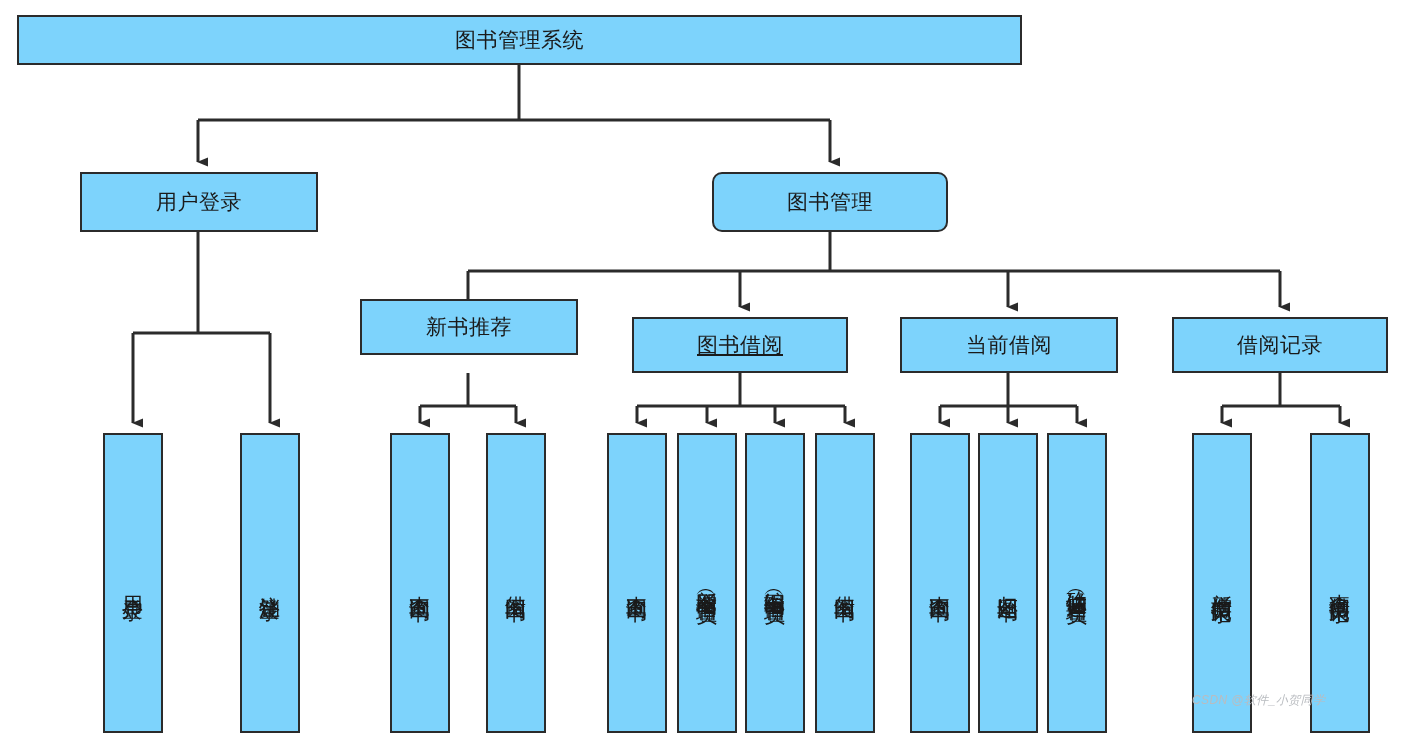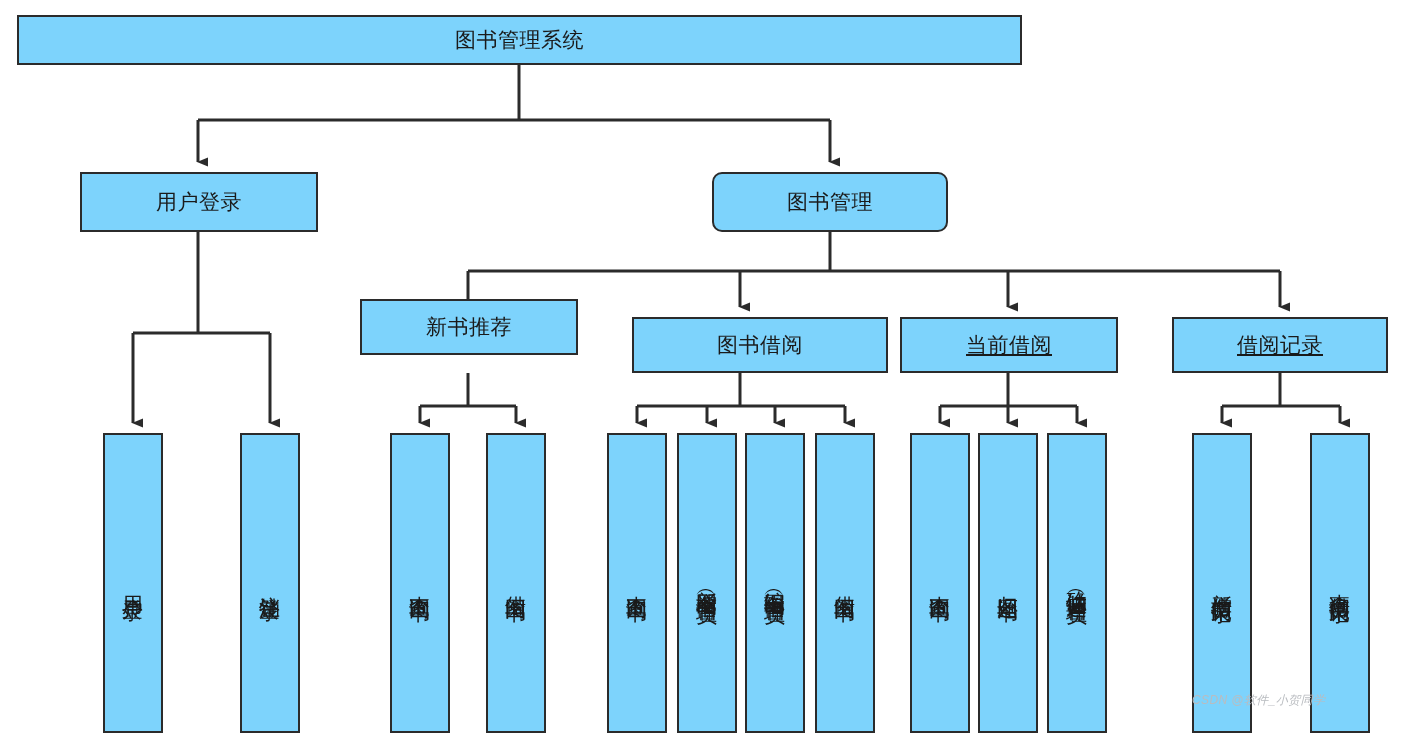--- a/index.html
+++ b/index.html
@@ -134,27 +134,27 @@
   <div class="node horiz" style="left:80px; top:172px; width:238px; height:60px;">
     <span class="node-label">用户登录</span>
   </div>
   <div class="node horiz" style="left:712px; top:172px; width:236px; height:60px;border-radius:10px;">
     <span class="node-label">图书管理</span>
   </div>
 
   <div class="node horiz" style="left:360px; top:299px; width:218px; height:56px;">
     <span class="node-label">新书推荐</span>
   </div>
-  <div class="node horiz" style="left:632px; top:317px; width:256px; height:56px;">
+  <div class="node horiz" style="left:632px; top:317px; width:216px; height:56px;text-decoration:underline;">
     <span class="node-label">图书借阅</span>
   </div>
-  <div class="node horiz" style="left:900px; top:317px; width:218px; height:56px;text-decoration:underline;">
+  <div class="node horiz" style="left:900px; top:317px; width:218px; height:56px;">
     <span class="node-label">当前借阅</span>
   </div>
-  <div class="node horiz" style="left:1172px; top:317px; width:216px; height:56px;text-decoration:underline;">
+  <div class="node horiz" style="left:1172px; top:317px; width:216px; height:56px;">
     <span class="node-label">借阅记录</span>
   </div>
 
   <div class="node vert" style="left:103px; top:433px; width:60px; height:300px;">
     <span class="node-label">用户登录</span>
   </div>
   <div class="node vert" style="left:240px; top:433px; width:60px; height:300px;">
     <span class="node-label">注销登录</span>
   </div>
 

